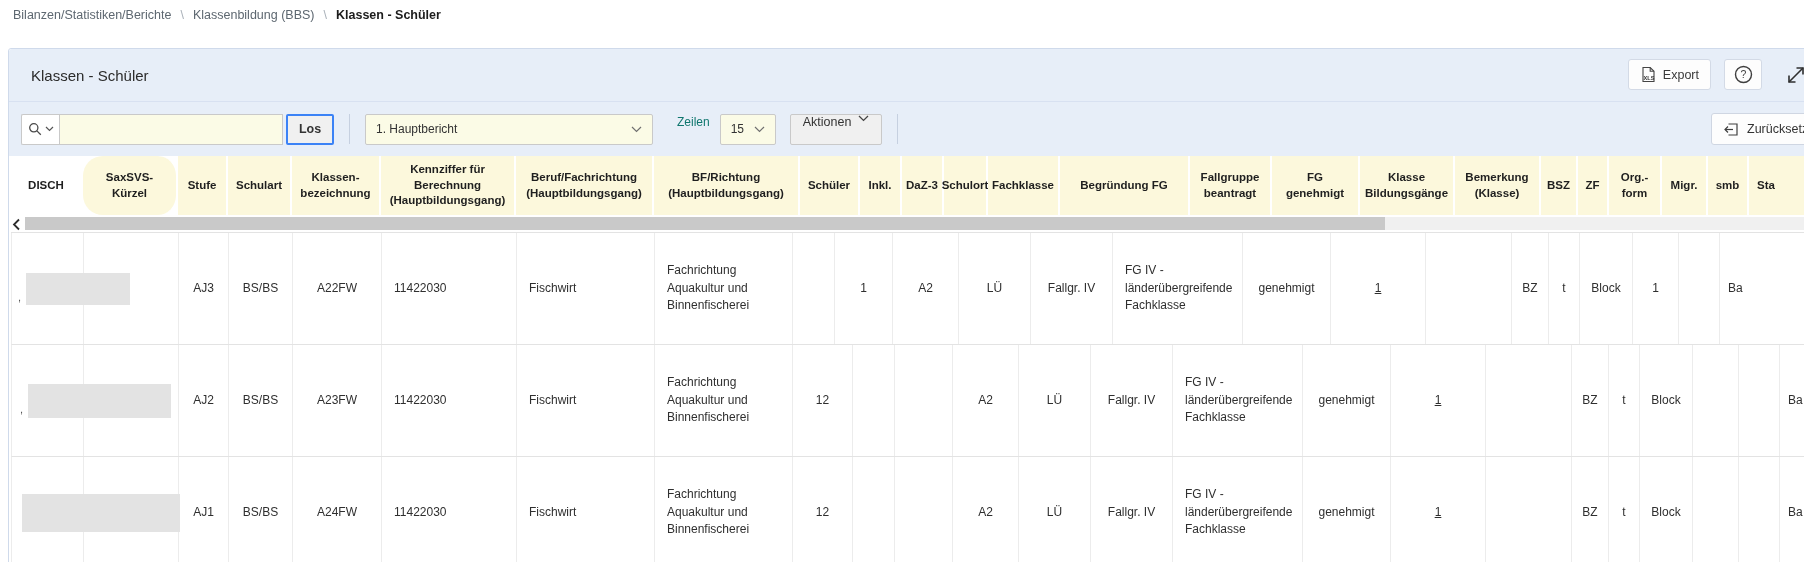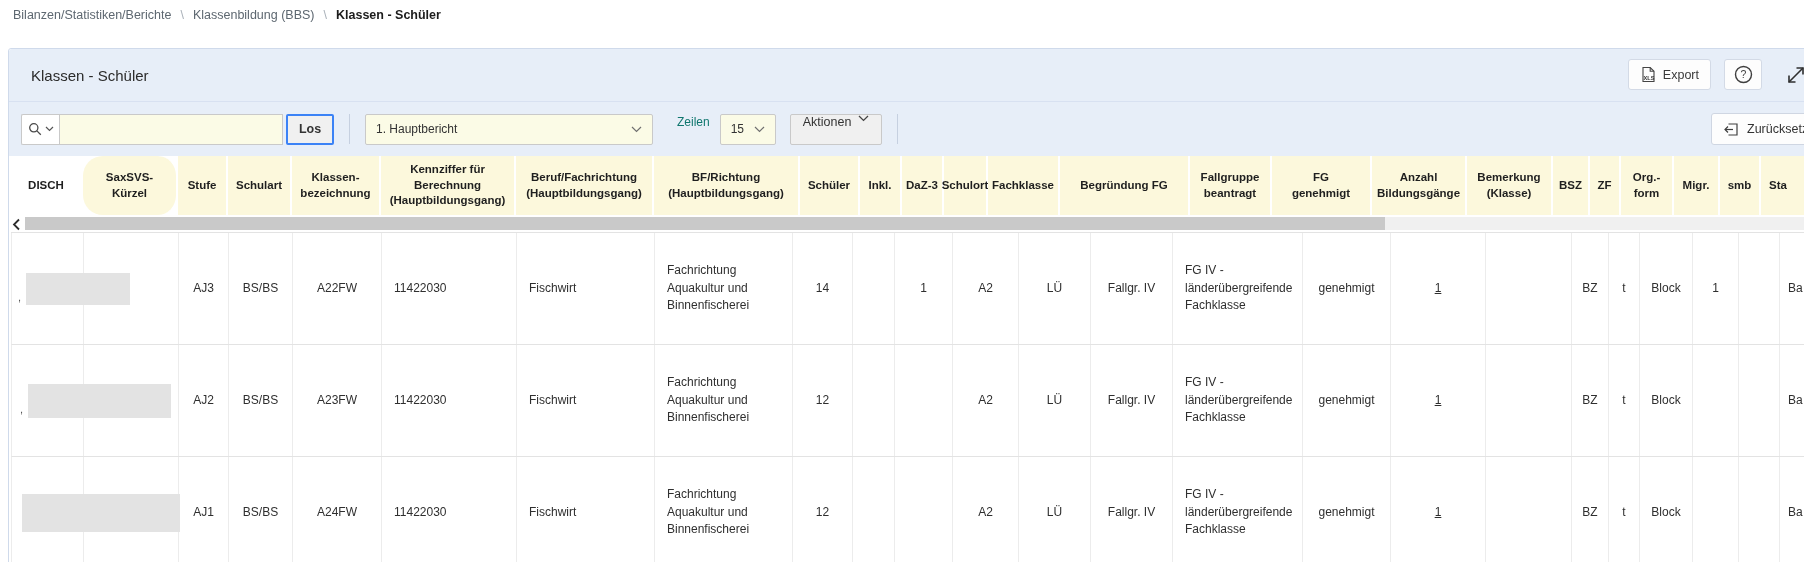--- a/index.html
+++ b/index.html
@@ -204,23 +204,23 @@
           <div class="th" style="width: 146px;">BF/Richtung
 (Hauptbildungsgang)</div>
           <div class="th" style="width: 60px;">Schüler</div>
           <div class="th" style="width: 42px;">Inkl.</div>
           <div class="th" style="width: 42px;">DaZ-3</div>
           <div class="th" style="width: 44px; text-align: center;">Schulort</div>
           <div class="th" style="width: 72px;">Fachklasse</div>
           <div class="th" style="width: 130px;">Begründung FG</div>
           <div class="th" style="width: 82px;">Fallgruppe
 beantragt</div>
-          <div class="th" style="width: 100px;">FG
+          <div class="th" style="width: 88px;">FG
 genehmigt</div>
-          <div class="th" style="width: 95px;">Anzahl
+          <div class="th" style="width: 95px;">Klasse
 Bildungsgänge</div>
           <div class="th" style="width: 86px;">Bemerkung
 (Klasse)</div>
           <div class="th" style="width: 37px;">BSZ</div>
           <div class="th" style="width: 31px;">ZF</div>
           <div class="th" style="width: 53px;">Org.-
 form</div>
           <div class="th" style="width: 46px;">Migr.</div>
           <div class="th" style="width: 41px;">smb</div>
           <div class="th th-left" style="width: 120px;">Sta</div>
@@ -241,21 +241,20 @@
             <div class="td" style="width: 72px;"></div>
             <div class="td" style="width: 95px;"></div>
             <div class="td" style="width: 50px;">AJ3</div>
             <div class="td" style="width: 64px;">BS/BS</div>
             <div class="td" style="width: 89px;">A22FW</div>
             <div class="td al" style="width: 135px;">11422030</div>
             <div class="td al" style="width: 138px;">Fischwirt</div>
             <div class="td al" style="width: 138px;">Fachrichtung
 Aquakultur und
 Binnenfischerei</div>
-            <div class="td" style="width: 60px;">14</div>
             <div class="td" style="width: 42px;"></div>
             <div class="td" style="width: 58px;">1</div>
             <div class="td" style="width: 66px;">A2</div>
             <div class="td" style="width: 72px;">LÜ</div>
             <div class="td" style="width: 82px;">Fallgr. IV</div>
             <div class="td al" style="width: 130px;">FG IV -
 länderübergreifende
 Fachklasse</div>
             <div class="td" style="width: 88px;">genehmigt</div>
             <div class="td" style="width: 95px;"><span class="cell-link">1</span></div>

